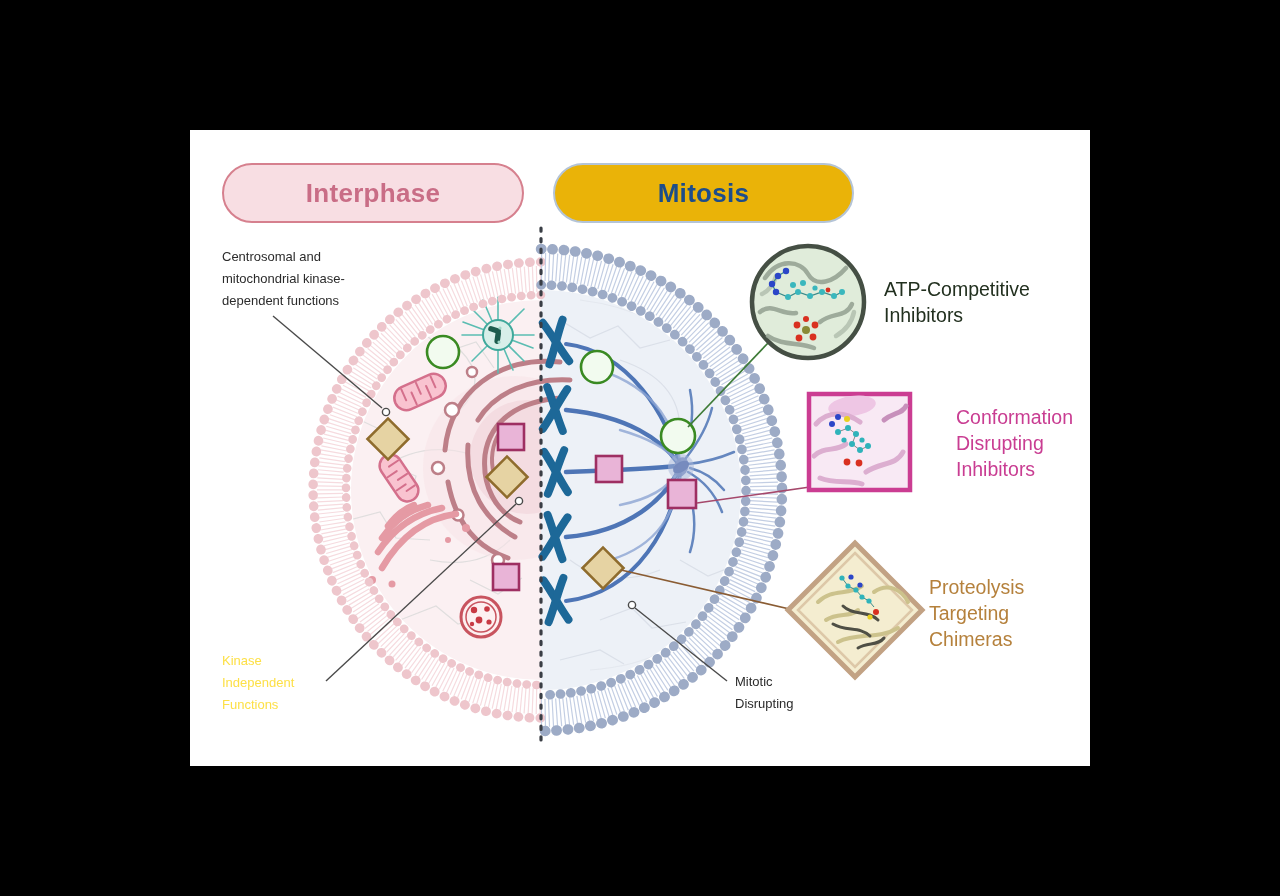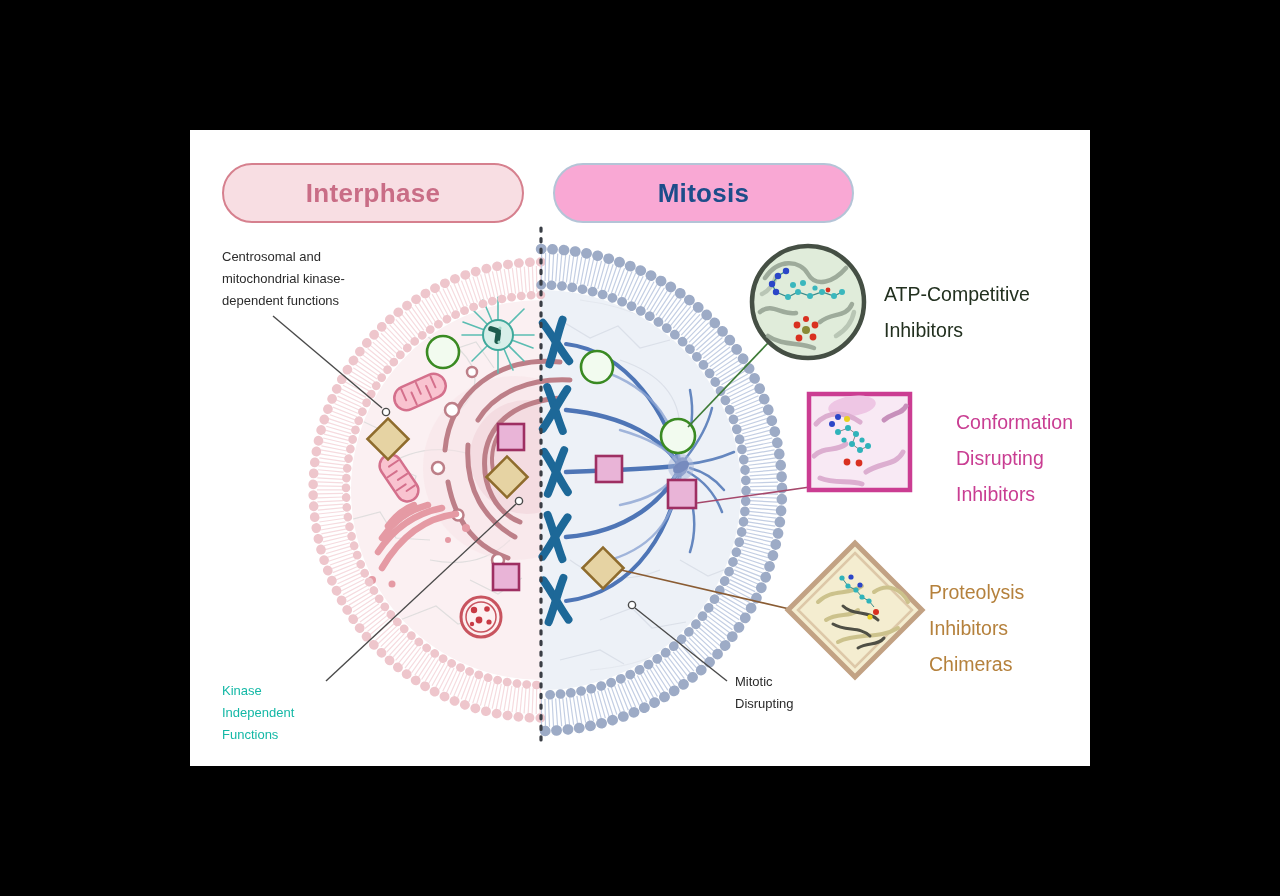--- a/index.html
+++ b/index.html
@@ -6,21 +6,21 @@
   .stage{position:relative;width:1280px;height:896px;background:#000;overflow:hidden;
          font-family:Liberation Sans, sans-serif;padding-left:8px;}
   .canvas{position:absolute;left:190px;top:130px;width:900px;height:636px;background:#fff;}
   svg{position:absolute;left:0;top:0;}
   .pill{position:absolute;top:163px;height:56px;border-radius:31px;border:2.5px solid;
         display:flex;align-items:center;justify-content:center;
         font-size:26px;font-weight:bold;letter-spacing:.3px;}
   .pill-interphase{left:222px;width:298px;}
   .pill-mitosis{left:553px;width:297px;}
   .note{position:absolute;white-space:pre-line;font-size:13px;line-height:22px;color:#2b2b2b;}
-  .legend-label{position:absolute;white-space:pre-line;font-size:19.5px;line-height:36px;}
+  .legend-label{position:absolute;white-space:pre-line;font-size:19.5px;line-height:26px;}
 </style>
 </head>
 <body>
 
 <div class="stage">
   <div class="canvas"></div>
 
   <svg width="1280" height="896" viewBox="0 0 1280 896">
     <defs>
       <clipPath id="clipLeft">
@@ -334,34 +334,34 @@
       <circle cx="876" cy="612" r="3" fill="#d93020"></circle>
         <circle cx="870" cy="617" r="2.6" fill="#e8d020"></circle>
     </g>
 
     <line x1="541" y1="228" x2="541" y2="742" stroke-width="3.2" stroke-linecap="round" stroke-dasharray="3.2 7.4" style="stroke: rgb(58, 62, 69);"></line>
   </svg>
 
   <div class="pill pill-interphase" style="background-color: rgb(248, 222, 227); border-color: rgb(214, 128, 142); color: rgb(201, 109, 134);">
     <span>Interphase</span>
   </div>
-  <div class="pill pill-mitosis" style="background-color: #f9a8d4; border-color: rgb(180, 196, 215); color: rgb(29, 77, 138); text-align: center;">
+  <div class="pill pill-mitosis" style="background-color: #eab308; border-color: rgb(180, 196, 215); color: rgb(29, 77, 138); text-align: center;">
     <span>Mitosis</span>
   </div>
 
   <div class="note" style="left: 222px; top: 246px; color: rgb(43, 43, 43);">Centrosomal and
 mitochondrial kinase-
 dependent functions</div>
-  <div class="note" style="left: 222px; top: 680px; color: #14b8a6;">Kinase
+  <div class="note" style="left: 222px; top: 650px; color: #fde047;">Kinase
 Independent
 Functions</div>
   <div class="note" style="left: 735px; top: 671px; color: rgb(43, 43, 43);">Mitotic
 Disrupting</div>
 
   <div class="legend-label" style="left: 884px; top: 276px; color: rgb(34, 48, 31);">ATP-Competitive
 Inhibitors</div>
   <div class="legend-label" style="left: 956px; top: 404px; color: rgb(201, 61, 146);">Conformation
 Disrupting
 Inhibitors</div>
   <div class="legend-label" style="left: 929px; top: 574px; color: rgb(181, 129, 60);">Proteolysis
-Inhibitors
+Targeting
 Chimeras</div>
 </div>
 
 </body></html>

